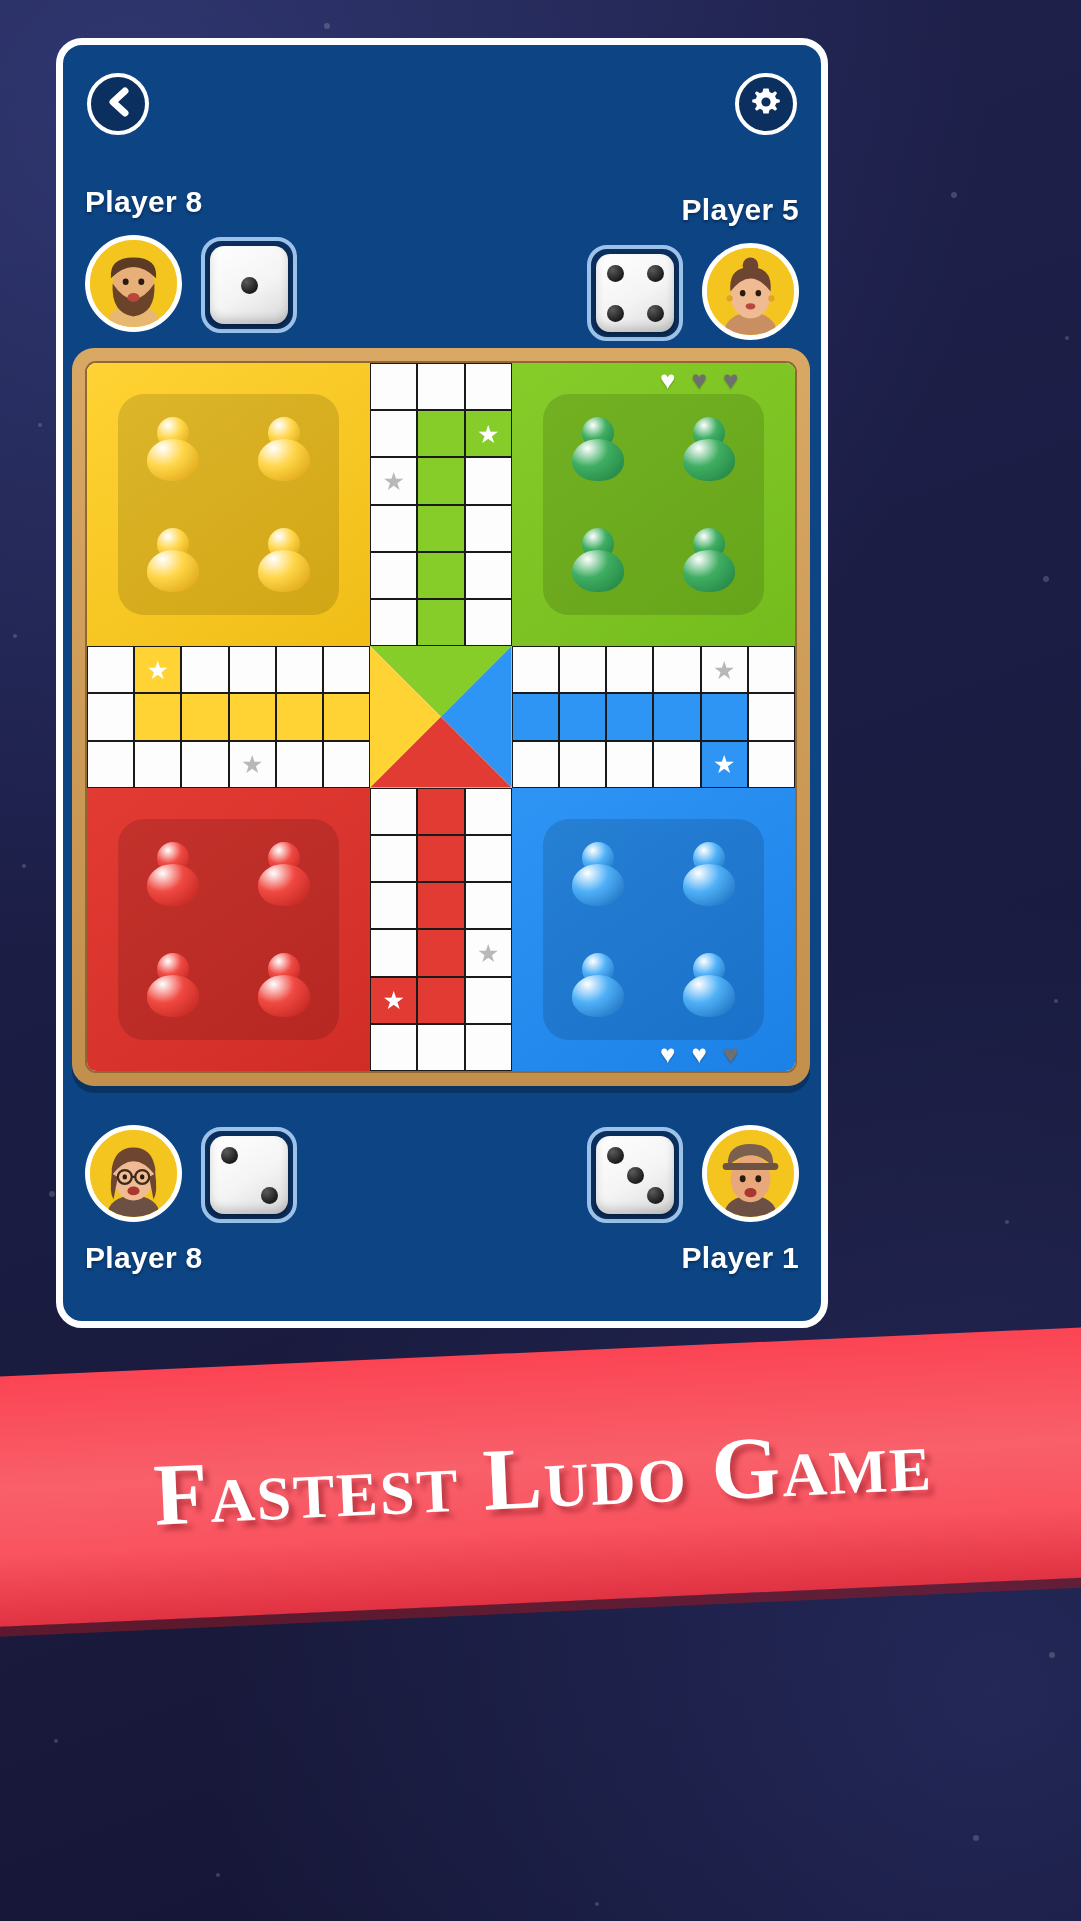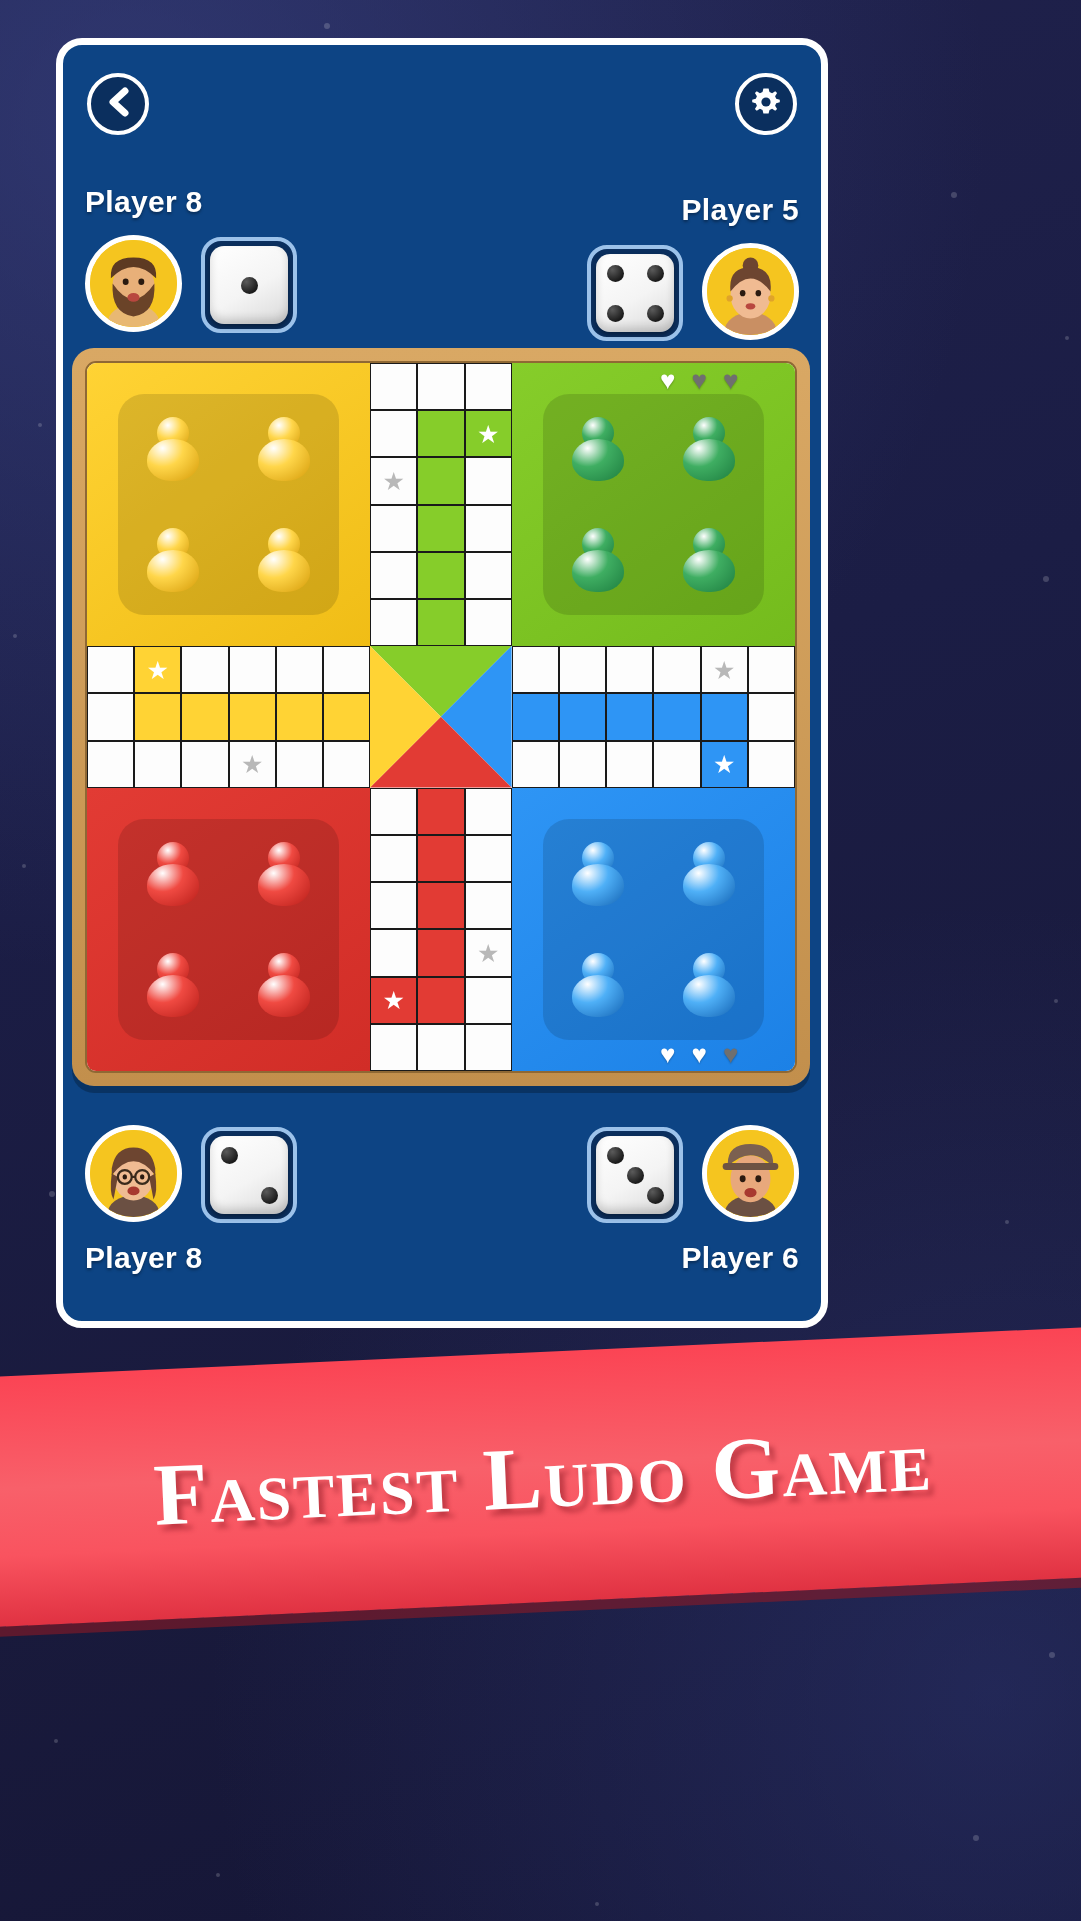--- a/index.html
+++ b/index.html
@@ -231,21 +231,21 @@
           <path d="M16 2.5 l2.6 0 .9 3.6 2.6 1.1 3.1-2 1.9 1.9 -2 3.1 1.1 2.6 3.6 .9 0 2.6 -3.6 .9 -1.1 2.6 2 3.1 -1.9 1.9 -3.1-2 -2.6 1.1 -.9 3.6 -2.6 0 -2.6 0 -.9-3.6 -2.6-1.1 -3.1 2 -1.9-1.9 2-3.1 -1.1-2.6 -3.6-.9 0-2.6 3.6-.9 1.1-2.6 -2-3.1 1.9-1.9 3.1 2 2.6-1.1 .9-3.6z"></path>
         </g>
         <circle cx="16" cy="16" r="4.6" fill="#0b2f5e"></circle>
       </svg>
     </span>
   </div>
 
   <div class="pname" id="name-p3">Player 8</div>
   <div class="pname" id="name-p4">Player 5</div>
   <div class="pname" id="name-p1">Player 8</div>
-  <div class="pname" id="name-p2">Player 6</div>
+  <div class="pname" id="name-p2">Player 1</div>
 
   <div class="avatar" id="av-p3">
     <svg class="av-face" viewBox="0 0 100 100">
       <rect width="100" height="100" fill="#f5c51f"></rect>
       <ellipse cx="50" cy="96" rx="30" ry="22" fill="#e8b873"></ellipse>
       <ellipse cx="50" cy="52" rx="24" ry="28" fill="#e8b079"></ellipse>
       <path d="M26 50 q24 36 48 0 q2 34 -24 38 q-26 -4 -24 -38z" fill="#6a4328"></path>
       <path d="M24 44 q26 -26 52 0 q2 -24 -26 -24 q-28 0 -26 24z" fill="#5d3a22"></path>
       <ellipse cx="41" cy="48" rx="3.4" ry="3.8" fill="#2a1a10"></ellipse>
       <ellipse cx="59" cy="48" rx="3.4" ry="3.8" fill="#2a1a10"></ellipse>

